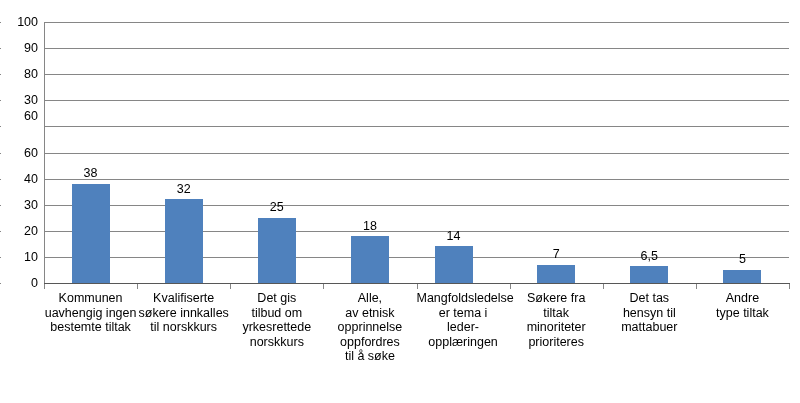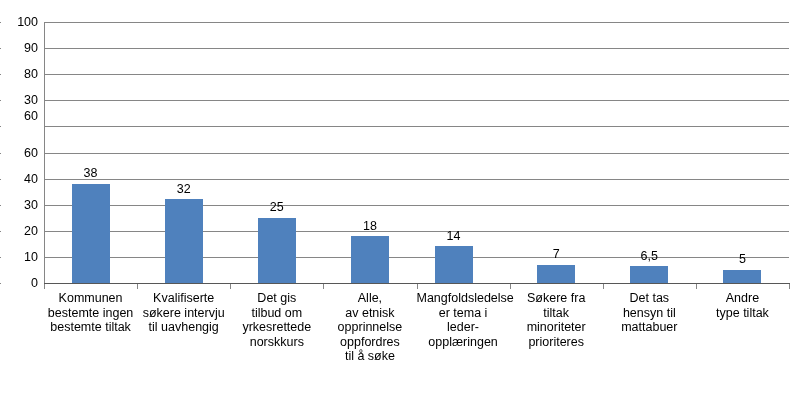--- a/index.html
+++ b/index.html
@@ -222,27 +222,27 @@
       <div class="x-tick-mark" style="left: 509.625px;"></div>
       <div class="x-tick-mark" style="left: 602.75px;"></div>
       <div class="x-tick-mark" style="left: 695.875px;"></div>
       <div class="x-tick-mark" style="left: 789px;"></div>
       <div class="x-tick-mark" style="left: 44px;"></div>
     </div>
 
   <div id="category-labels">
       <div class="category-label" style="left: 0px; width: 93.125px;">
         <span>Kommunen</span>
-        <span>bestemte ingen</span>
+        <span>uavhengig ingen</span>
         <span>bestemte tiltak</span>
       </div>
       <div class="category-label" style="left: 93.125px; width: 93.125px;">
         <span>Kvalifiserte</span>
-        <span>søkere intervju</span>
-        <span>til uavhengig</span>
+        <span>søkere innkalles</span>
+        <span>til norskkurs</span>
       </div>
       <div class="category-label" style="left: 186.25px; width: 93.125px;">
         <span>Det gis</span>
         <span>tilbud om</span>
         <span>yrkesrettede</span>
         <span>norskkurs</span>
       </div>
       <div class="category-label" style="left: 279.375px; width: 93.125px;">
         <span>Alle,</span>
         <span>av etnisk</span>

